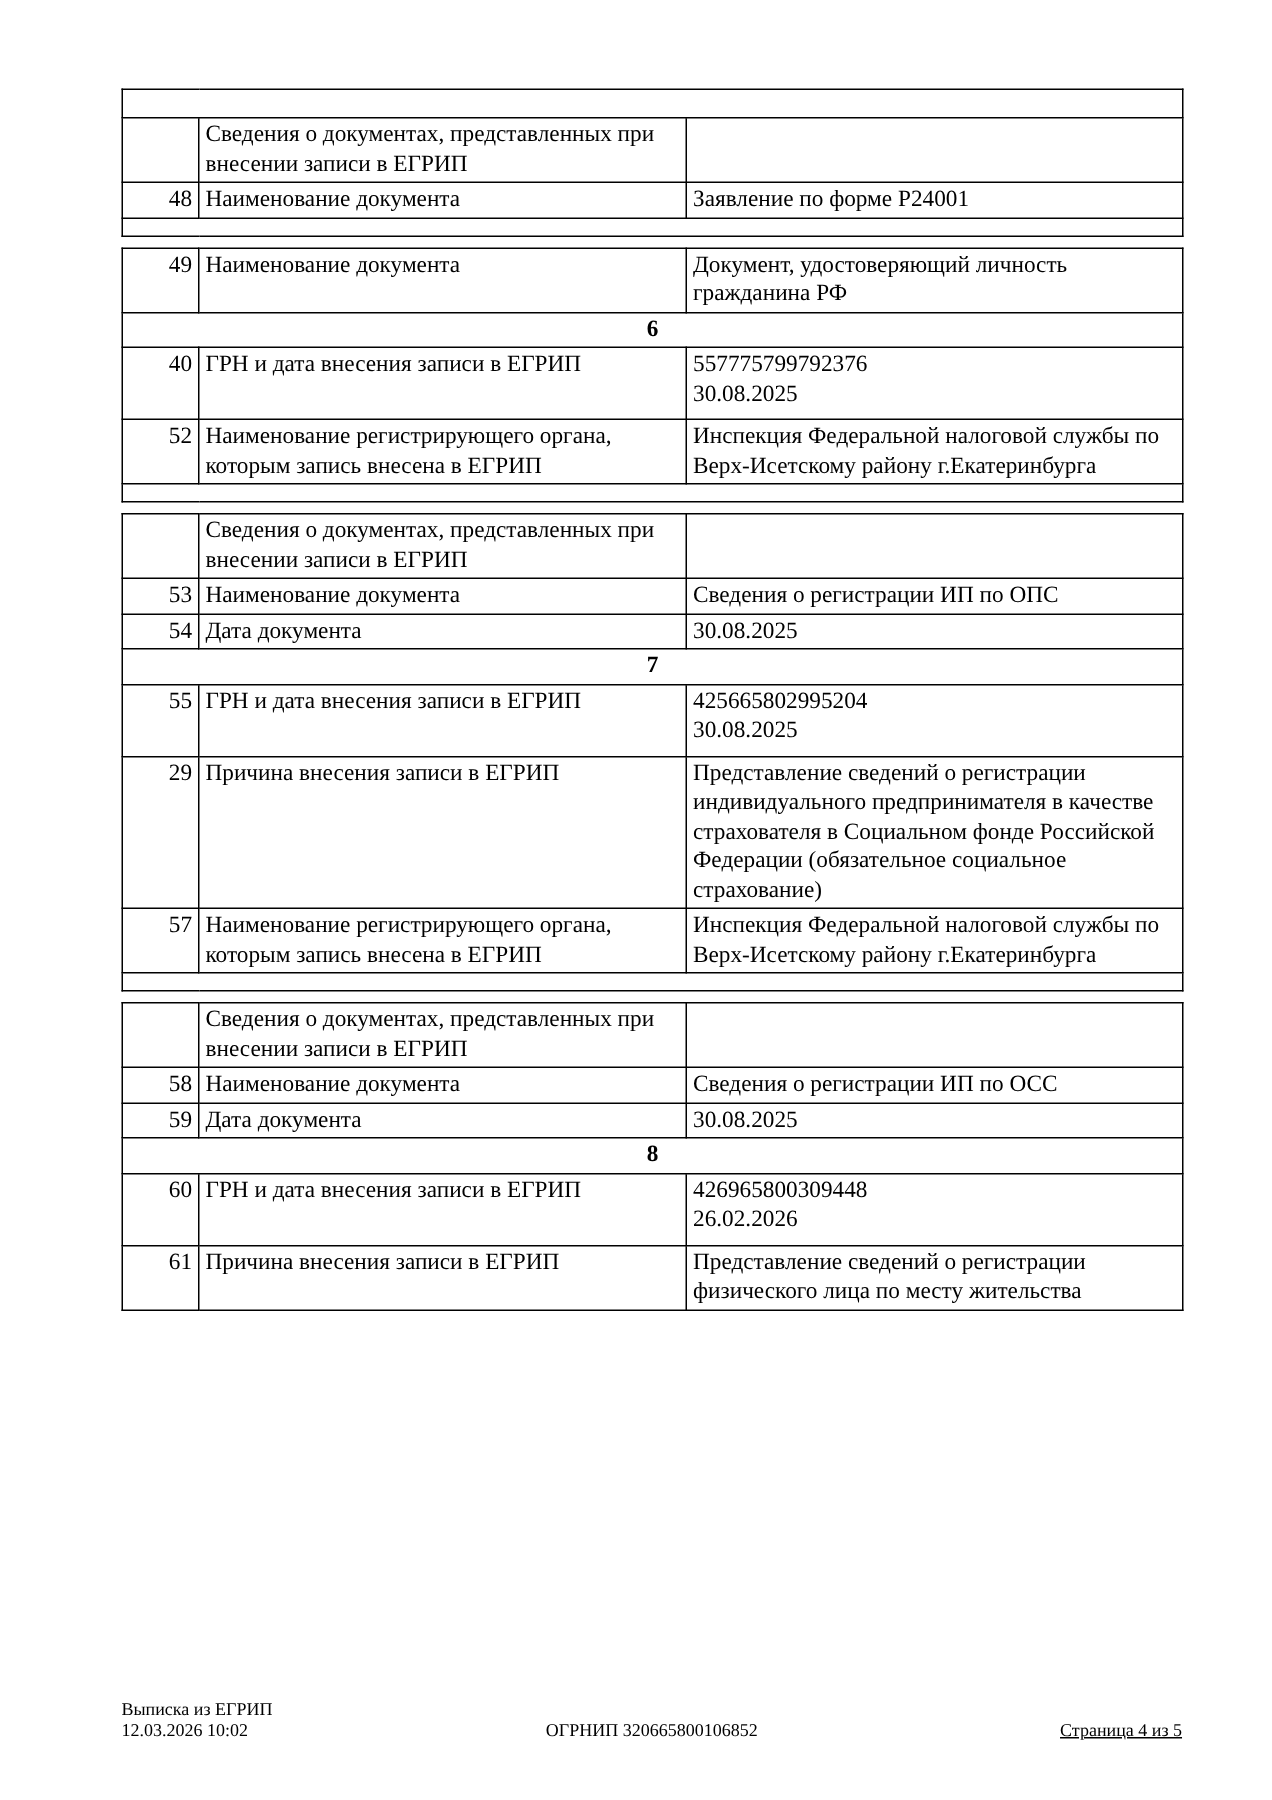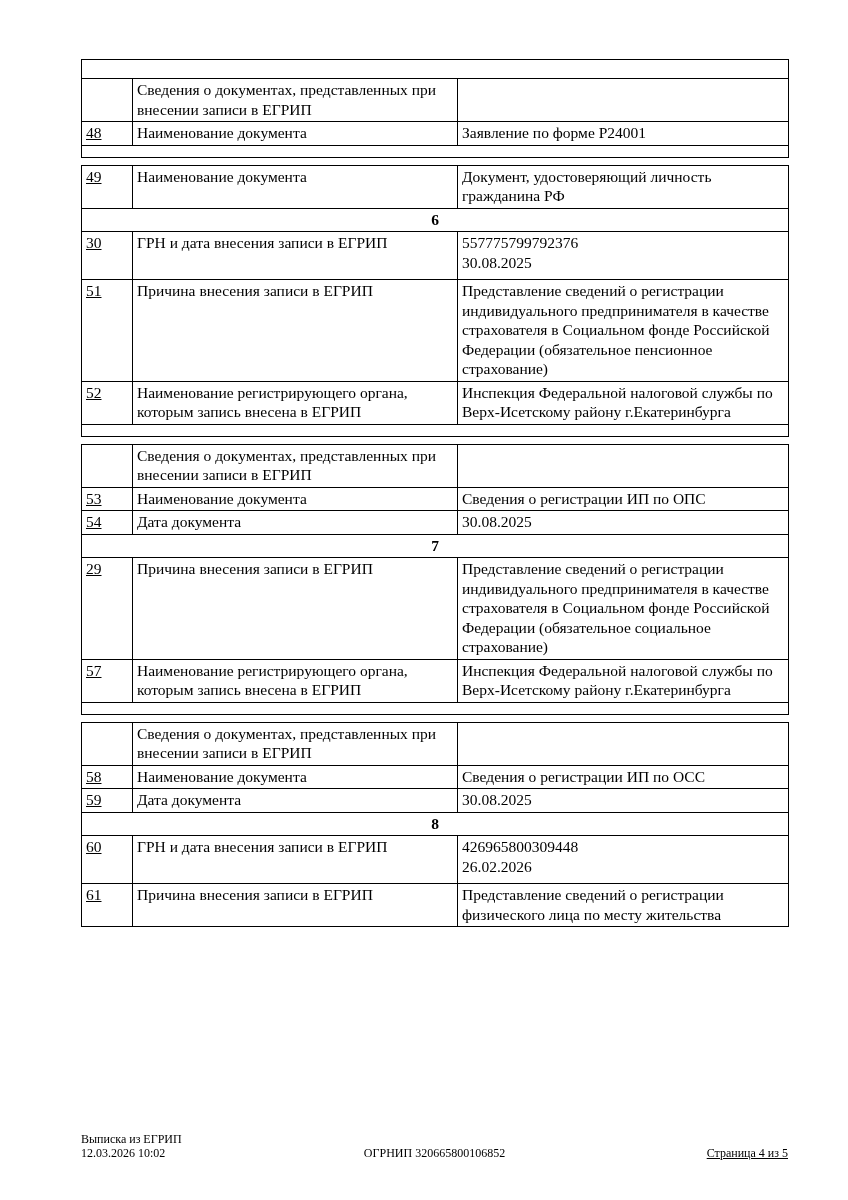--- a/index.html
+++ b/index.html
@@ -28,21 +28,21 @@
     border: 1px solid #000000;
     vertical-align: top;
     font-size: 15.5px;
     line-height: 19.5px;
     padding: 1px 4px 2px 4px;
     overflow: hidden;
   }
   col.c-num   { width: 51px; }
   col.c-label { width: 325px; }
   col.c-value { width: 331px; }
-  td.num { text-align: left; padding-left: 2px; padding-right: 2px; text-decoration: underline; }
+  td.num { text-align: right; padding-left: 2px; padding-right: 2px; }
   tr.sp-lg td { height: 18px; padding: 0; }
   tr.sp-sm td { height: 11px; padding: 0; }
   tr.section td {
     text-align: center;
     font-weight: bold;
     height: 17px;
     padding-top: 1px;
     padding-bottom: 2px;
   }
   tr.tall td { height: 44px; }
@@ -101,33 +101,28 @@
       <tbody>
           <tr>
         <td class="num">49</td>
         <td>Наименование документа</td>
         <td>Документ, удостоверяющий личность гражданина РФ</td>
       </tr>
       <tr class="section">
         <td colspan="3">6</td>
       </tr>
       <tr class="tall">
-        <td class="num">30</td>
+        <td class="num">40</td>
         <td>ГРН и дата внесения записи в ЕГРИП</td>
         <td>
           <div>557775799792376</div>
           <div>30.08.2025</div>
         </td>
       </tr>
       <tr>
-        <td class="num">51</td>
-        <td>Причина внесения записи в ЕГРИП</td>
-        <td>Представление сведений о регистрации индивидуального предпринимателя в качестве страхователя в Социальном фонде Российской Федерации (обязательное пенсионное страхование)</td>
-      </tr>
-      <tr>
         <td class="num">52</td>
         <td>Наименование регистрирующего органа, которым запись внесена в ЕГРИП</td>
         <td>Инспекция Федеральной налоговой службы по Верх-Исетскому району г.Екатеринбурга</td>
       </tr>
       <tr class="sp-sm">
         <td colspan="3"></td>
       </tr>
     </tbody>
       </table>
 
@@ -148,20 +143,28 @@
         <td>Наименование документа</td>
         <td>Сведения о регистрации ИП по ОПС</td>
       </tr>
       <tr>
         <td class="num">54</td>
         <td>Дата документа</td>
         <td>30.08.2025</td>
       </tr>
       <tr class="section">
         <td colspan="3">7</td>
+      </tr>
+      <tr class="tall">
+        <td class="num">55</td>
+        <td>ГРН и дата внесения записи в ЕГРИП</td>
+        <td>
+          <div>425665802995204</div>
+          <div>30.08.2025</div>
+        </td>
       </tr>
       <tr>
         <td class="num">29</td>
         <td>Причина внесения записи в ЕГРИП</td>
         <td>Представление сведений о регистрации индивидуального предпринимателя в качестве страхователя в Социальном фонде Российской Федерации (обязательное социальное страхование)</td>
       </tr>
       <tr>
         <td class="num">57</td>
         <td>Наименование регистрирующего органа, которым запись внесена в ЕГРИП</td>
         <td>Инспекция Федеральной налоговой службы по Верх-Исетскому району г.Екатеринбурга</td>

